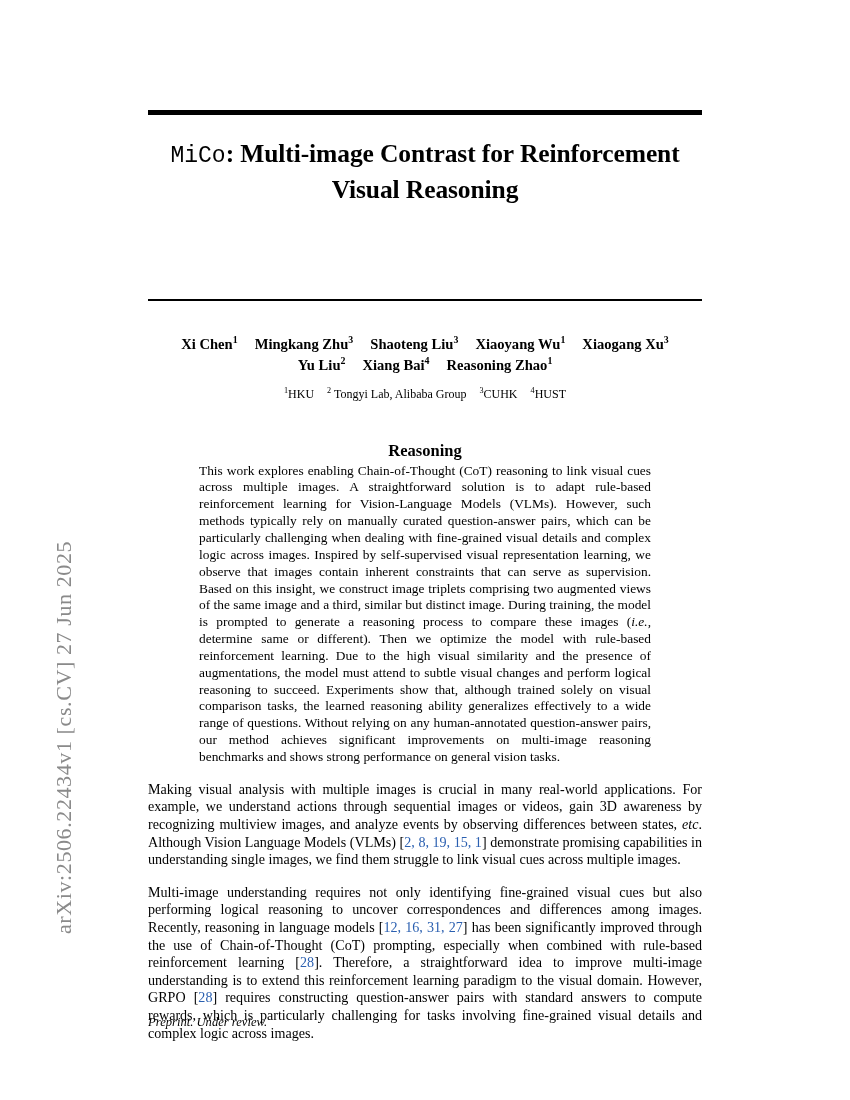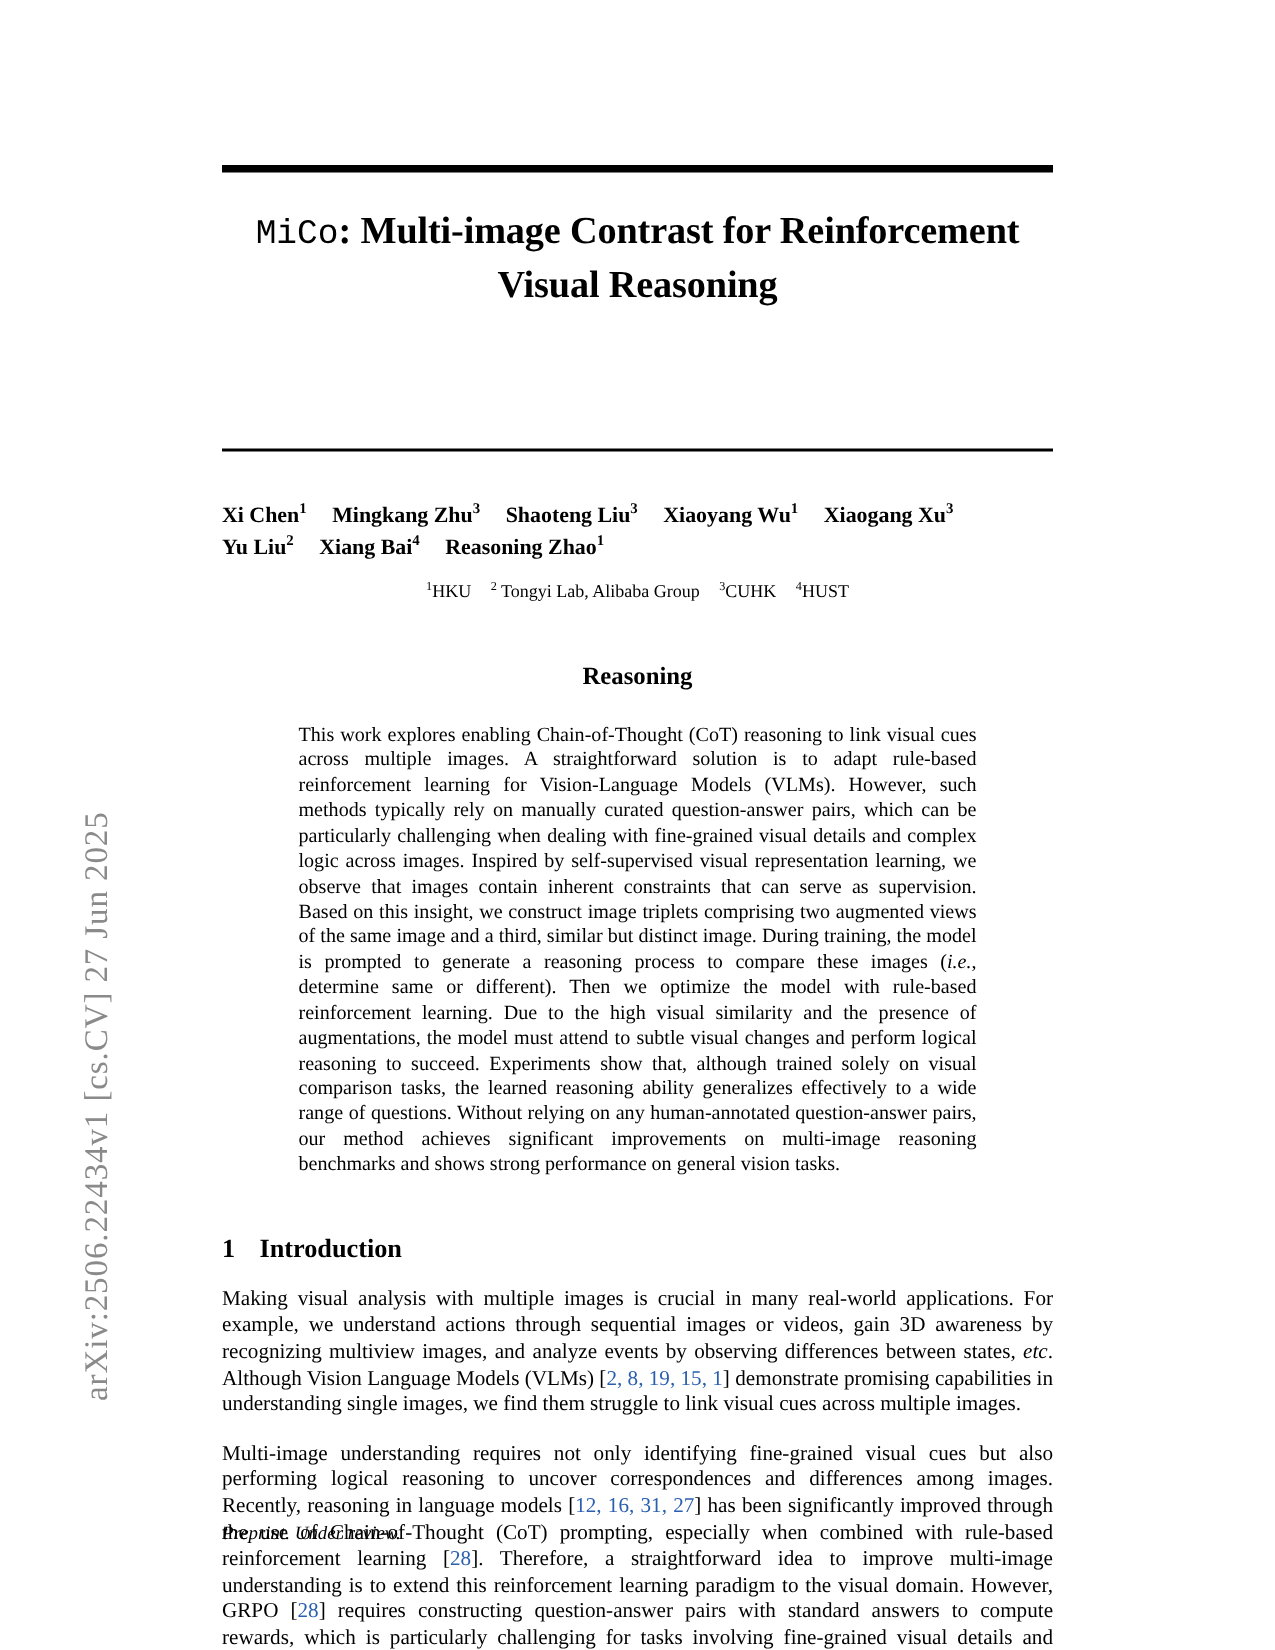--- a/index.html
+++ b/index.html
@@ -68,21 +68,21 @@
   #title-mono {
     font-family: "Liberation Mono", "DejaVu Sans Mono", monospace;
     font-weight: normal;
     font-size: 23px;
     letter-spacing: 0px;
   }
 
   
   #authors-block {
     margin-top: 33px;
-    text-align: left;
+    text-align: center;
     font-size: 14.6px;
     font-weight: bold;
     line-height: 21px;
   }
   .author {
     white-space: nowrap;
   }
   .author-sep { display: inline-block; width: 17px; }
   sup {
     font-size: 0.68em;
@@ -100,21 +100,21 @@
   .aff-sep { display: inline-block; width: 13px; }
 
   
   #abstract-heading {
     margin-top: 38px;
     text-align: center;
     font-size: 16.5px;
     font-weight: bold;
   }
   #abstract-body {
-    margin: 21px auto 0 auto;
+    margin: 2px auto 0 auto;
     width: 452px;
     font-size: 13.4px;
     line-height: 16.85px;
     text-align: justify;
     text-justify: inter-word;
     hyphens: none;
   }
 
   
   #section-intro {
@@ -171,21 +171,20 @@
   </div>
 
   <div id="affiliations-block">
     <span><sup>1</sup><span>HKU</span></span><span class="aff-sep"></span><span><sup>2</sup><span> Tongyi Lab, Alibaba Group</span></span><span class="aff-sep"></span><span><sup>3</sup><span>CUHK</span></span><span class="aff-sep"></span><span><sup>4</sup><span>HUST</span></span>
   </div>
 
   <div id="abstract-heading">Reasoning</div>
 
   <div id="abstract-body"><span>This work explores enabling Chain-of-Thought (CoT) reasoning to link visual cues across multiple images. A straightforward solution is to adapt rule-based reinforcement learning for Vision-Language Models (VLMs). However, such methods typically rely on manually curated question-answer pairs, which can be particularly challenging when dealing with fine-grained visual details and complex logic across images. Inspired by self-supervised visual representation learning, we observe that images contain inherent constraints that can serve as supervision. Based on this insight, we construct image triplets comprising two augmented views of the same image and a third, similar but distinct image. During training, the model is prompted to generate a reasoning process to compare these images (</span><span class="it">i.e.</span><span>, determine same or different). Then we optimize the model with rule-based reinforcement learning. Due to the high visual similarity and the presence of augmentations, the model must attend to subtle visual changes and perform logical reasoning to succeed. Experiments show that, although trained solely on visual comparison tasks, the learned reasoning ability generalizes effectively to a wide range of questions. Without relying on any human-annotated question-answer pairs, our method achieves significant improvements on multi-image reasoning benchmarks and shows strong performance on general vision tasks.</span></div>
 
-  <div id="section-intro"><span class="sec-num">1</span><span>Introduction</span></div>
 
   <div class="body-par"><span>Making visual analysis with multiple images is crucial in many real-world applications. For example, we understand actions through sequential images or videos, gain 3D awareness by recognizing multiview images, and analyze events by observing differences between states, </span><span class="it">etc</span><span>. Although Vision Language Models (VLMs) [</span><span class="cite">2, 8, 19, 15, 1</span><span>] demonstrate promising capabilities in understanding single images, we find them struggle to link visual cues across multiple images.</span></div>
 
   <div class="body-par"><span>Multi-image understanding requires not only identifying fine-grained visual cues but also performing logical reasoning to uncover correspondences and differences among images. Recently, reasoning in language models [</span><span class="cite">12, 16, 31, 27</span><span>] has been significantly improved through the use of Chain-of-Thought (CoT) prompting, especially when combined with rule-based reinforcement learning [</span><span class="cite">28</span><span>]. Therefore, a straightforward idea to improve multi-image understanding is to extend this reinforcement learning paradigm to the visual domain. However, GRPO [</span><span class="cite">28</span><span>] requires constructing question-answer pairs with standard answers to compute rewards, which is particularly challenging for tasks involving fine-grained visual details and complex logic across images.</span></div>
 
   <div id="footer-note">Preprint. Under review.</div>
 
 </div>
 
 </body></html>

